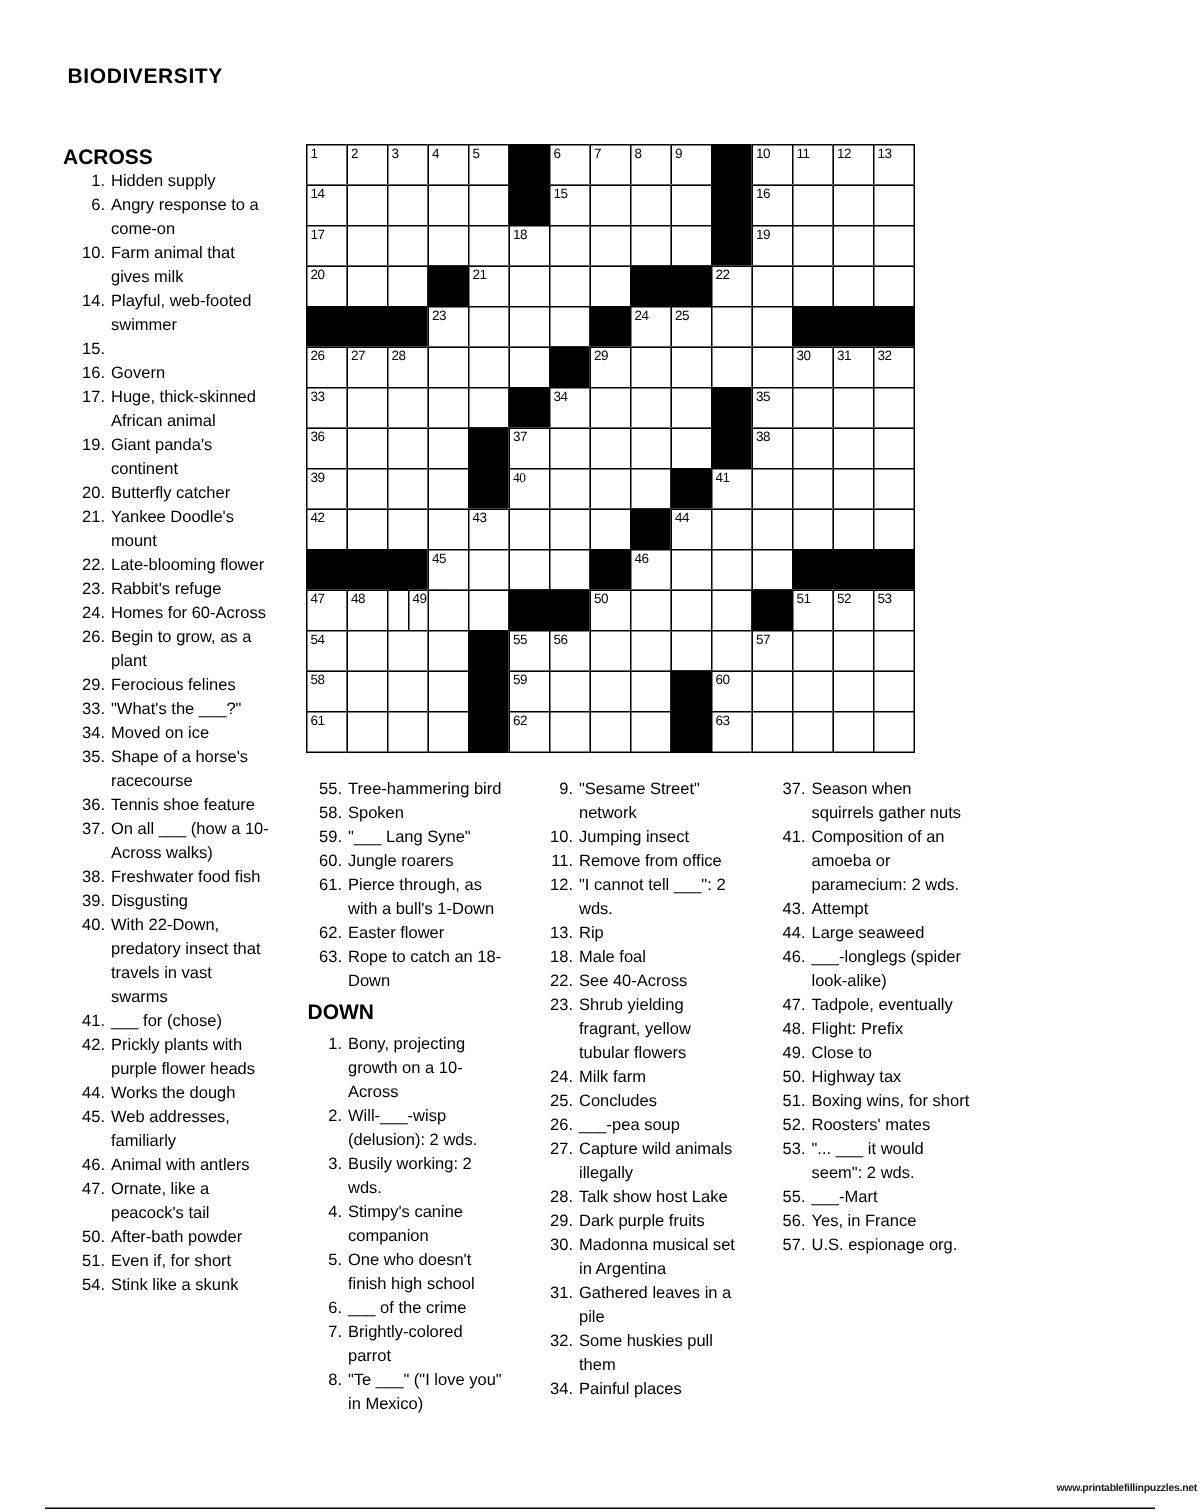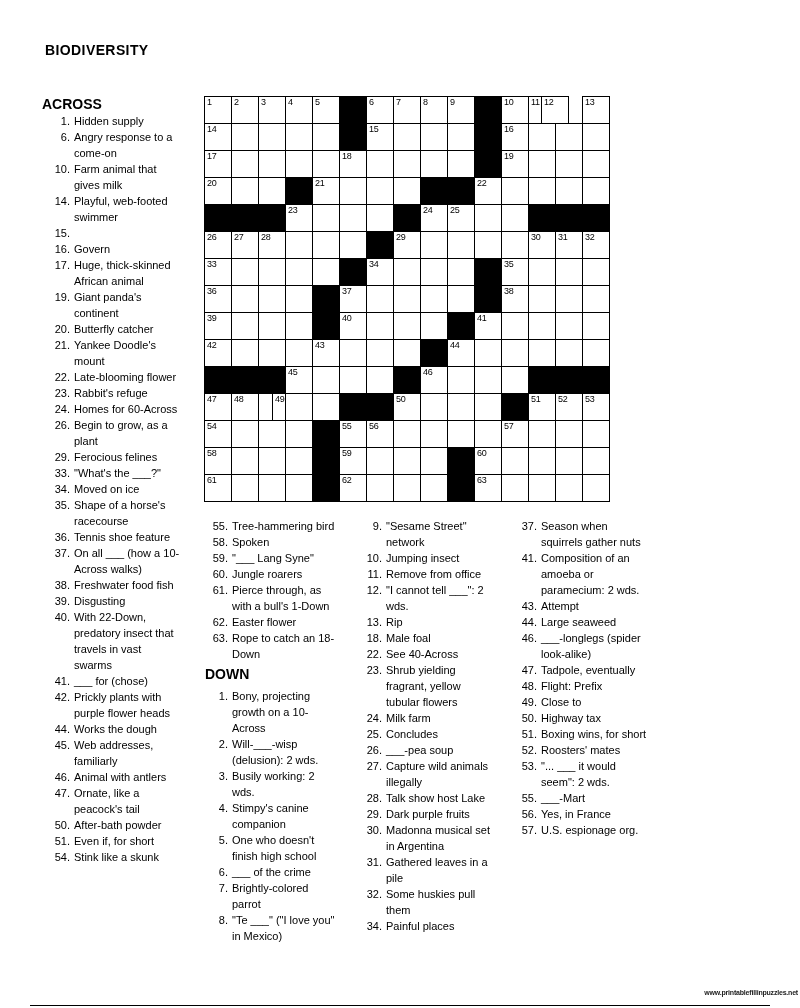--- a/index.html
+++ b/index.html
@@ -74,21 +74,21 @@
     <div class="cell" style="left: 243px; top: 0px;">
       <span class="cnum">9</span>
     </div>
     <div class="cell black" style="left: 270px; top: 0px;"></div>
     <div class="cell" style="left: 297px; top: 0px;">
       <span class="cnum">10</span>
     </div>
     <div class="cell" style="left: 324px; top: 0px;">
       <span class="cnum">11</span>
     </div>
-    <div class="cell" style="left: 337px; top: 0px;">
+    <div class="cell" style="left: 351px; top: 0px;">
       <span class="cnum">12</span>
     </div>
     <div class="cell" style="left: 378px; top: 0px;">
       <span class="cnum">13</span>
     </div>
     <div class="cell" style="left: 0px; top: 27px;">
       <span class="cnum">14</span>
     </div>
     <div class="cell" style="left: 27px; top: 27px;"></div>
     <div class="cell" style="left: 54px; top: 27px;"></div>
@@ -242,21 +242,21 @@
     <div class="cell" style="left: 324px; top: 189px;"></div>
     <div class="cell" style="left: 351px; top: 189px;"></div>
     <div class="cell" style="left: 378px; top: 189px;"></div>
     <div class="cell" style="left: 0px; top: 216px;">
       <span class="cnum">39</span>
     </div>
     <div class="cell" style="left: 27px; top: 216px;"></div>
     <div class="cell" style="left: 54px; top: 216px;"></div>
     <div class="cell" style="left: 81px; top: 216px;"></div>
     <div class="cell black" style="left: 108px; top: 216px;"></div>
-    <div class="cell" style="left: 135px; top: 216px;">
+    <div class="cell" style="left: 135px; top: 216px; font-family: Liberation Serif, serif;">
       <span class="cnum">40</span>
     </div>
     <div class="cell" style="left: 162px; top: 216px;"></div>
     <div class="cell" style="left: 189px; top: 216px;"></div>
     <div class="cell" style="left: 216px; top: 216px;"></div>
     <div class="cell black" style="left: 243px; top: 216px;"></div>
     <div class="cell" style="left: 270px; top: 216px;">
       <span class="cnum">41</span>
     </div>
     <div class="cell" style="left: 297px; top: 216px;"></div>

